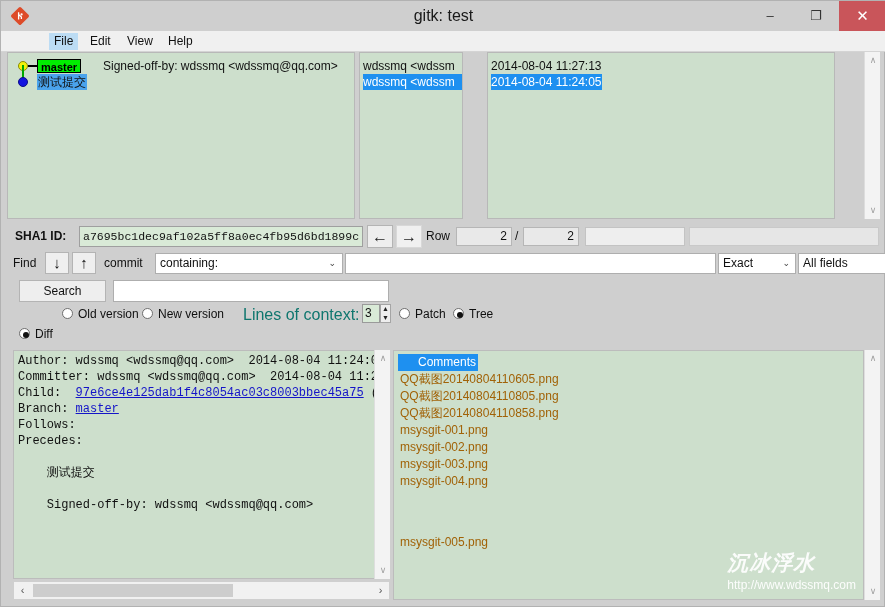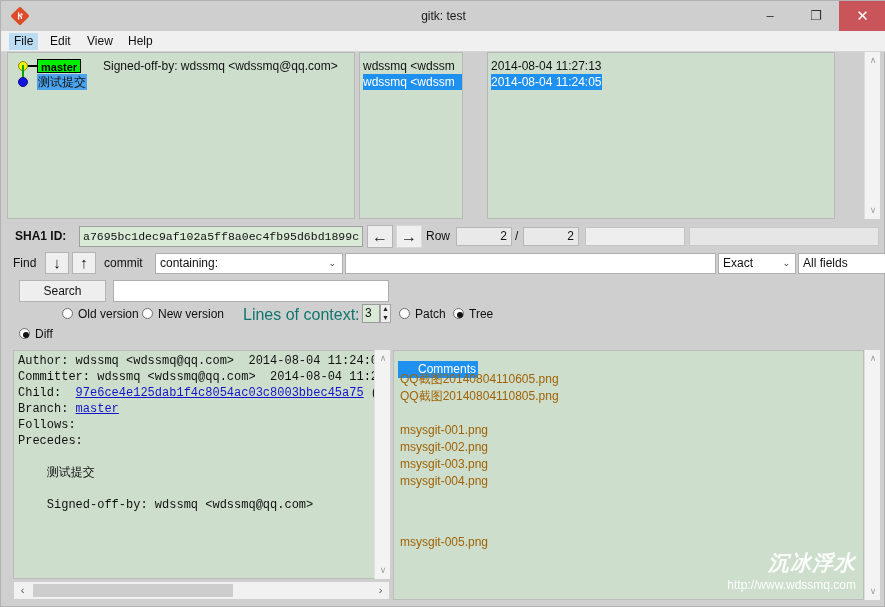--- a/index.html
+++ b/index.html
@@ -21,21 +21,21 @@
   #titlebar {
     position: absolute; left: 0; top: 0; width: 885px; height: 30px;
     background: #cfcfcf;
   }
   #app-icon {
     position: absolute; left: 9px; top: 5px; width: 20px; height: 20px;
   }
   #title-text {
     position: absolute; left: 0; top: 0; width: 885px; height: 30px;
     line-height: 30px; text-align: center;
-    font-size: 12px; color: #1a1a1a;
+    font-size: 16px; color: #1a1a1a;
   }
   .winbtn {
     position: absolute; top: 0; height: 30px; width: 46px;
     cursor: default;
   }
   #btn-min { right: 93px; }
   #btn-max { right: 47px; }
   #btn-close { right: 0; width: 47px; background: #c9555a; }
   .winbtn .glyph {
     position: absolute; left: 0; top: 0; width: 100%; height: 30px;
@@ -43,21 +43,21 @@
   }
   #btn-close .glyph { color: #ffffff; font-size: 15px; }
 
   
   #menubar {
     position: absolute; left: 0; top: 30px; width: 885px; height: 21px;
     background: #f0f0f0; border-bottom: 1px solid #d4d4d4;
   }
   .menu-item {
     position: absolute; top: 2px; height: 17px; line-height: 17px;
-    font-size: 12px; color: #101010; padding: 0 5px; cursor: default;
+    font-size: 12px; color: #101010; padding: 0 5px; cursor: default; margin-left: 40px;
   }
   .menu-item.active { background: #bcdcf4; }
 
   
   #client {
     position: absolute; left: 6px; top: 51px; width: 873px; height: 550px;
   }
 
   
   #commit-area {
@@ -292,21 +292,21 @@
     font-size: 12px; color: #a16207; white-space: nowrap; padding: 0 2px;
   }
   .tree-item.sel { background: #1e90f0; color: #ffffff; }
   #tree-vscroll {
     position: absolute; left: 857px; top: 24px; width: 16px; height: 250px;
     background: #f3f3f3; border-left: 1px solid #dedede;
   }
 
   
   #watermark {
-    position: absolute; right: 24px; bottom: 10px; text-align: right;
+    position: absolute; right: 24px; bottom: 10px; 
     pointer-events: none;
   }
   #wm-cn {
     font-size: 21px; font-style: italic; font-weight: bold;
     color: #ffffff; opacity: .92; letter-spacing: 1px;
   }
   #wm-url {
     font-size: 12px; color: #ffffff; opacity: .95; margin-top: 1px;
   }
 </style>
@@ -453,23 +453,24 @@
         <div class="sb-arrow up">∧</div>
         <div class="sb-arrow down">∨</div>
       </div>
       <div id="diff-hscroll">
         <div class="harrow l">‹</div>
         <div id="diff-hthumb"></div>
         <div class="harrow r">›</div>
       </div>
 
       <div id="tree-pane">
-          <div class="tree-item sel" style="top: 10px; padding-left: 20px;">Comments</div>
+          <div class="tree-item sel" style="top: 3px; padding-left: 20px;">Comments</div>
           <div class="tree-item" style="top: 20px;">QQ截图20140804110605.png</div>
           <div class="tree-item" style="top: 37px;">QQ截图20140804110805.png</div>
+          <div class="tree-item" style="top: 54px;">QQ截图20140804110858.png</div>
           <div class="tree-item" style="top: 71px;">msysgit-001.png</div>
           <div class="tree-item" style="top: 88px;">msysgit-002.png</div>
           <div class="tree-item" style="top: 105px;">msysgit-003.png</div>
           <div class="tree-item" style="top: 122px;">msysgit-004.png</div>
           <div class="tree-item" style="top: 139px; margin-top: 44px;">msysgit-005.png</div>
         </div>
       <div id="tree-vscroll">
         <div class="sb-arrow up">∧</div>
         <div class="sb-arrow down">∨</div>
       </div>

